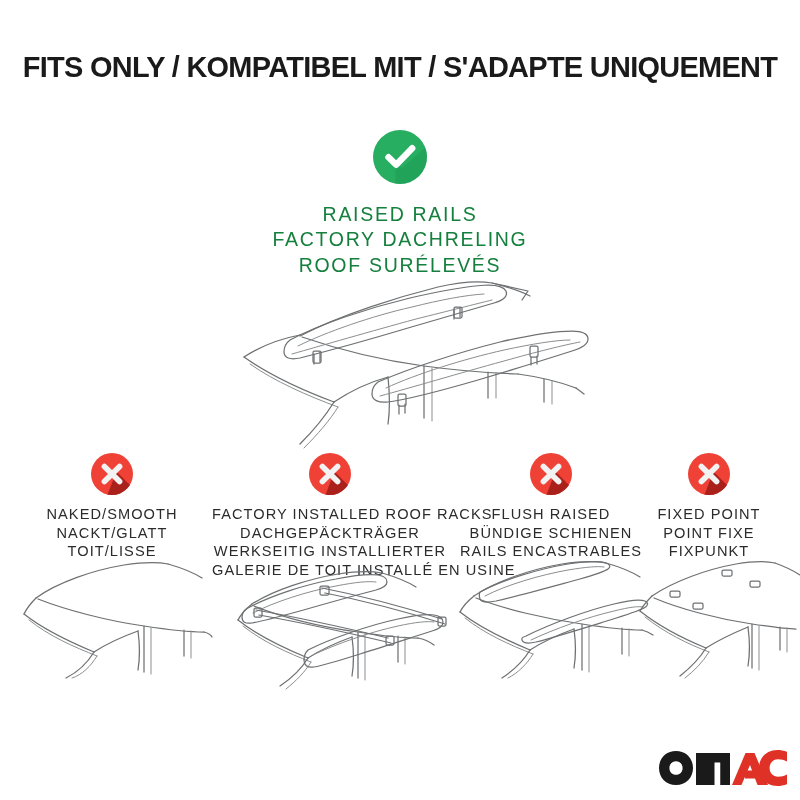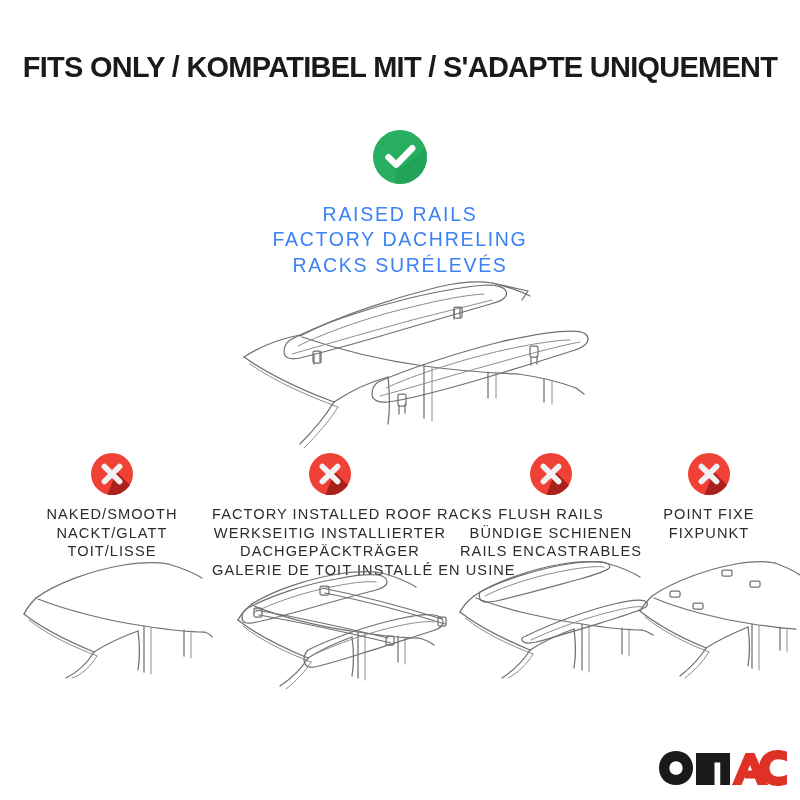--- a/index.html
+++ b/index.html
@@ -44,21 +44,21 @@
     width: 58px;
     height: 58px;
     margin: 0 auto;
     position: relative;
   }
   .hero-labels {
     margin-top: 16px;
     line-height: 1.30;
     font-size: 19.5px;
     letter-spacing: 1.7px;
-    color: #3b82f6;
+    color: #15803d;
     font-weight: normal;
     text-align: center;
   }
   .hero-labels div { white-space: nowrap; }
 
   .hero-art {
     position: absolute;
     left: 192px;
     top: 150px;
     width: 420px;
@@ -147,21 +147,21 @@
       <g clip-path="url(#ccirc)">
         <path d="M24.5 33.5 L31 40 L58 16.5 L58 58 L24.5 58 Z" fill="#1e9a54" opacity="0.55"></path>
       </g>
       <path d="M17.5 29.2 L25.2 36.8 L41.2 20.2" fill="none" stroke="#ffffff" stroke-width="6.4" stroke-linecap="round" stroke-linejoin="round"></path>
     </svg>
   </div>
 
   <div class="hero-labels">
     <div>RAISED RAILS</div>
     <div>FACTORY DACHRELING</div>
-    <div>RACKS SURÉLEVÉS</div>
+    <div>ROOF SURÉLEVÉS</div>
   </div>
 
   <div class="hero-art">
     <svg width="420" height="190" viewBox="0 0 420 190">
 
       <path class="ln" d="M108 58 C150 36 210 18 246 9 C268 4 288 3 300 5
                           L336 13 L330 22"></path>
       <path class="ln" d="M300 5 C316 9 330 14 338 18"></path>
 
       <path class="ln" d="M110 59 C142 70 188 82 232 88 C268 93 300 95 326 96"></path>
@@ -265,22 +265,22 @@
           </defs>
         <circle cx="22" cy="22" r="21" fill="#ef4136"></circle>
         <g clip-path="url(#xc1)">
           <path d="M26.4 19.5 L44 37 L44 44 L17 44 Z" fill="#9e1c16" opacity="0.85"></path>
         </g>
         <path d="M14.4 14.4 L29.6 29.6 M29.6 14.4 L14.4 29.6" stroke="#f2f2f2" stroke-width="5.6" stroke-linecap="round"></path>
       </svg>
     </div>
     <div class="col-labels">
       <div>FACTORY INSTALLED ROOF RACKS</div>
+      <div>DACHGEPÄCKTRÄGER</div>
       <div>WERKSEITIG INSTALLIERTER</div>
-      <div>DACHGEPÄCKTRÄGER</div>
       <div>GALERIE DE TOIT INSTALLÉ EN USINE</div>
     </div>
     <div class="col-art" style="top:110px;">
       <svg width="236" height="130" viewBox="0 0 236 130">
 
         <path class="ln" d="M40 42 C62 28 96 17 126 12 C146 9 160 9 170 11"></path>
         <path class="ln" d="M170 11 C184 15 196 20 204 25"></path>
         <path class="ln" d="M42 44 C70 55 110 65 146 70 C172 74 192 76 206 76"></path>
         <path class="ln" d="M26 58 C30 50 35 46 40 42"></path>
         <path class="ln" d="M26 58 C46 74 72 86 96 96"></path>
@@ -329,21 +329,21 @@
             </clipPath>
           </defs>
         <circle cx="22" cy="22" r="21" fill="#ef4136"></circle>
         <g clip-path="url(#xc2)">
           <path d="M26.4 19.5 L44 37 L44 44 L17 44 Z" fill="#9e1c16" opacity="0.85"></path>
         </g>
         <path d="M14.4 14.4 L29.6 29.6 M29.6 14.4 L14.4 29.6" stroke="#f2f2f2" stroke-width="5.6" stroke-linecap="round"></path>
       </svg>
     </div>
     <div class="col-labels">
-      <div>FLUSH RAILS</div>
+      <div>FLUSH RAISED</div>
       <div>BÜNDIGE SCHIENEN</div>
       <div>RAILS ENCASTRABLES</div>
     </div>
     <div class="col-art" style="top:96px;">
       <svg width="206" height="130" viewBox="0 0 206 130">
         <path class="ln" d="M26 48 C48 33 84 21 114 16 C134 13 148 13 158 15"></path>
         <path class="ln" d="M158 15 C172 19 184 24 192 29"></path>
         <path class="ln" d="M28 50 C56 61 98 71 134 76 C160 80 180 82 194 82"></path>
         <path class="ln" d="M12 64 C16 56 21 52 26 48"></path>
         <path class="ln" d="M12 64 C32 80 58 92 82 102"></path>
@@ -382,20 +382,21 @@
             </clipPath>
           </defs>
         <circle cx="22" cy="22" r="21" fill="#ef4136"></circle>
         <g clip-path="url(#xc3)">
           <path d="M26.4 19.5 L44 37 L44 44 L17 44 Z" fill="#9e1c16" opacity="0.85"></path>
         </g>
         <path d="M14.4 14.4 L29.6 29.6 M29.6 14.4 L14.4 29.6" stroke="#f2f2f2" stroke-width="5.6" stroke-linecap="round"></path>
       </svg>
     </div>
     <div class="col-labels">
+      <div>FIXED POINT</div>
       <div>POINT FIXE</div>
       <div>FIXPUNKT</div>
     </div>
     <div class="col-art" style="top:96px;">
       <svg width="158" height="130" viewBox="0 0 158 130">
         <path class="ln" d="M22 48 C44 33 78 21 106 16 C124 13 136 13 145 15"></path>
         <path class="ln" d="M145 15 C156 19 164 23 170 27"></path>
         <path class="ln" d="M24 50 C50 61 88 71 122 76 C142 79 156 81 166 81"></path>
         <path class="ln" d="M10 63 C14 56 18 52 22 48"></path>
         <path class="ln" d="M10 63 C30 79 54 91 76 100"></path>

